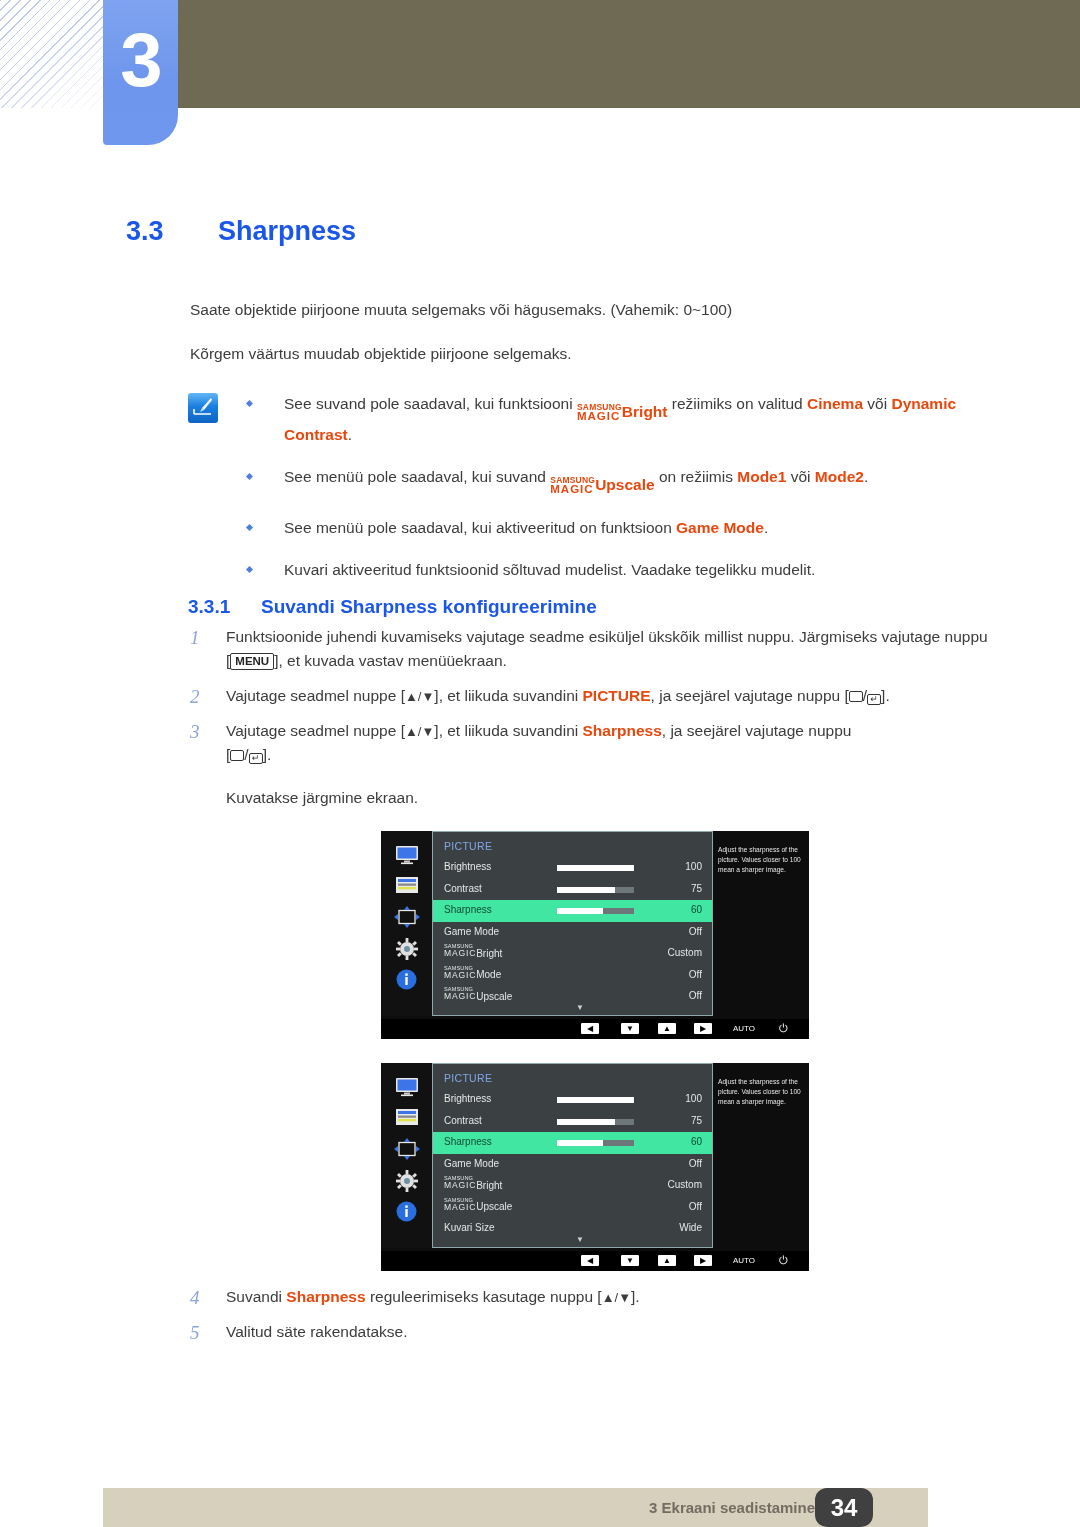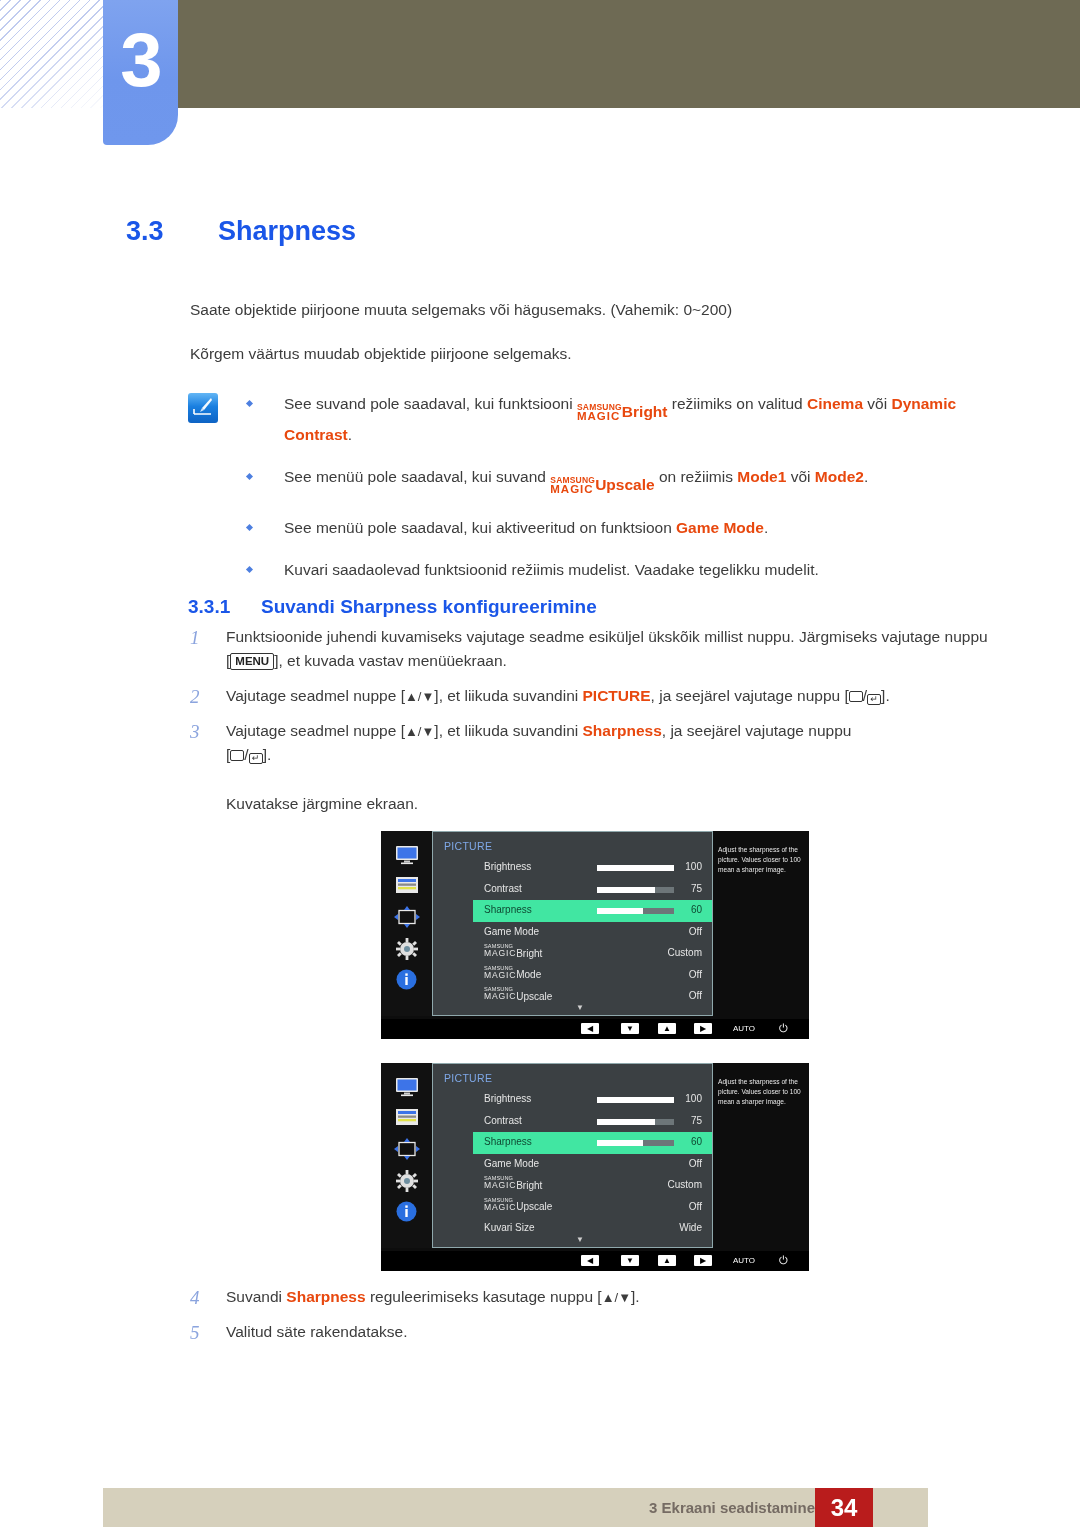--- a/index.html
+++ b/index.html
@@ -98,21 +98,21 @@
   .arrowglyph { font-size:13px; letter-spacing:0px; }
   .icon-src {
     display:inline-block; width:14px; height:11px; border:1.7px solid #333;
     border-radius:2px; position:relative; top:1px;
   }
   .icon-ent {
     display:inline-block; width:14px; height:11px; border:1.7px solid #333;
     border-radius:2px; position:relative; top:1px; text-align:center;
     font-size:9px; line-height:8px; color:#333;
   }
-  .substep { padding-left:36px; font-size:15.5px; color:#3c3c3c; margin-top:28px; }
+  .substep { padding-left:36px; font-size:15.5px; color:#3c3c3c; margin-top:22px; }
 
   
   .osd {
     position:absolute; width:428px; height:208px;
     background:#0d0d0d;
     font-family:"Liberation Sans", sans-serif;
   }
   .osd1 { left:381px; top:831px; }
   .osd2 { left:381px; top:1063px; }
 
@@ -126,21 +126,21 @@
   .osd-desc {
     position:absolute; left:332px; top:0; width:96px; height:185px;
     background:#0d0d0d; color:#e8e8e8;
     font-size:6.6px; line-height:1.52; padding:14px 5px 0 5px;
   }
   .osd-title {
     position:absolute; left:11px; top:8px;
     color:#7fa8e8; font-size:10.5px; letter-spacing:.3px;
   }
   .osd-rows { position:absolute; left:0; top:25px; width:100%; }
-  .osd-row { position:relative; height:21.5px;margin-left:40px; }
+  .osd-row { position:relative; height:21.5px; }
   .osd-row .lbl {
     position:absolute; left:11px; top:4px; color:#e6e6e6; font-size:10px;
   }
   .osd-row .val {
     position:absolute; right:10px; top:4px; color:#e6e6e6; font-size:10px;
   }
   .osd-row .bar {
     position:absolute; left:124px; top:8px; width:77px; height:6px; background:#6d7679;
   }
   .osd-row .bar i { display:block; height:100%; background:#ffffff; }
@@ -179,40 +179,40 @@
   .steps2 { position:absolute; left:190px; top:1285px; width:800px; }
 
   
   .footer { position:absolute; left:103px; top:1488px; width:825px; height:39px; background:#d6d0bc; }
   .footer .txt {
     position:absolute; right:113px; top:11px;
     font-size:15px; color:#756b63; font-weight:bold;
   }
   .footer .pg {
     position:absolute; right:55px; top:0; width:58px; height:39px;
-    background:#b91c1c; color:#ffffff; font-size:24px; font-weight:bold;
-    text-align:center; line-height:39px;
+    background:#404040; color:#ffffff; font-size:24px; font-weight:bold;
+    text-align:center; line-height:39px;border-radius:12px;
   }
 </style>
 </head>
 <body>
 
 <div class="header">
   <div class="hatch"></div>
   <div class="topbar"></div>
   <div class="chapnum">
     <span>3</span>
   </div>
 </div>
 
 <div class="sec-h2">
   <span class="num">3.3</span><span>Sharpness</span>
 </div>
 
-<div class="para p1">Saate objektide piirjoone muuta selgemaks või hägusemaks. (Vahemik: 0~200)</div>
+<div class="para p1">Saate objektide piirjoone muuta selgemaks või hägusemaks. (Vahemik: 0~100)</div>
 <div class="para p2">Kõrgem väärtus muudab objektide piirjoone selgemaks.</div>
 
 <div class="noteicon">
   <svg width="24" height="24" viewBox="0 0 24 24">
     <path d="M20 3 L11 13 L13 15 L21 5 Z" fill="#ffffff" opacity=".95"></path>
     <path d="M11 13 L9 17 L13 15 Z" fill="#ffffff" opacity=".8"></path>
     <path d="M3 19 L20 19" stroke="#ffffff" stroke-width="1.6" fill="none"></path>
     <path d="M3 19 L3 14" stroke="#ffffff" stroke-width="1.6" fill="none"></path>
   </svg>
 </div>
@@ -237,21 +237,21 @@
         </span>
         <span class="hl">Upscale</span>
       </span><span> on režiimis </span><span class="hl">Mode1</span><span> või </span><span class="hl">Mode2</span><span>.</span>
   </div>
 
   <div class="note-item">
     <span>See menüü pole saadaval, kui aktiveeritud on funktsioon </span><span class="hl">Game Mode</span><span>.</span>
   </div>
 
   <div class="note-item">
-    <span>Kuvari saadaolevad funktsioonid režiimis mudelist. Vaadake tegelikku mudelit.</span>
+    <span>Kuvari aktiveeritud funktsioonid sõltuvad mudelist. Vaadake tegelikku mudelit.</span>
   </div>
 
 </div>
 
 <div class="sec-h3">
   <span class="num">3.3.1</span><span>Suvandi Sharpness konfigureerimine</span>
 </div>
 
 <div class="steps">
 

